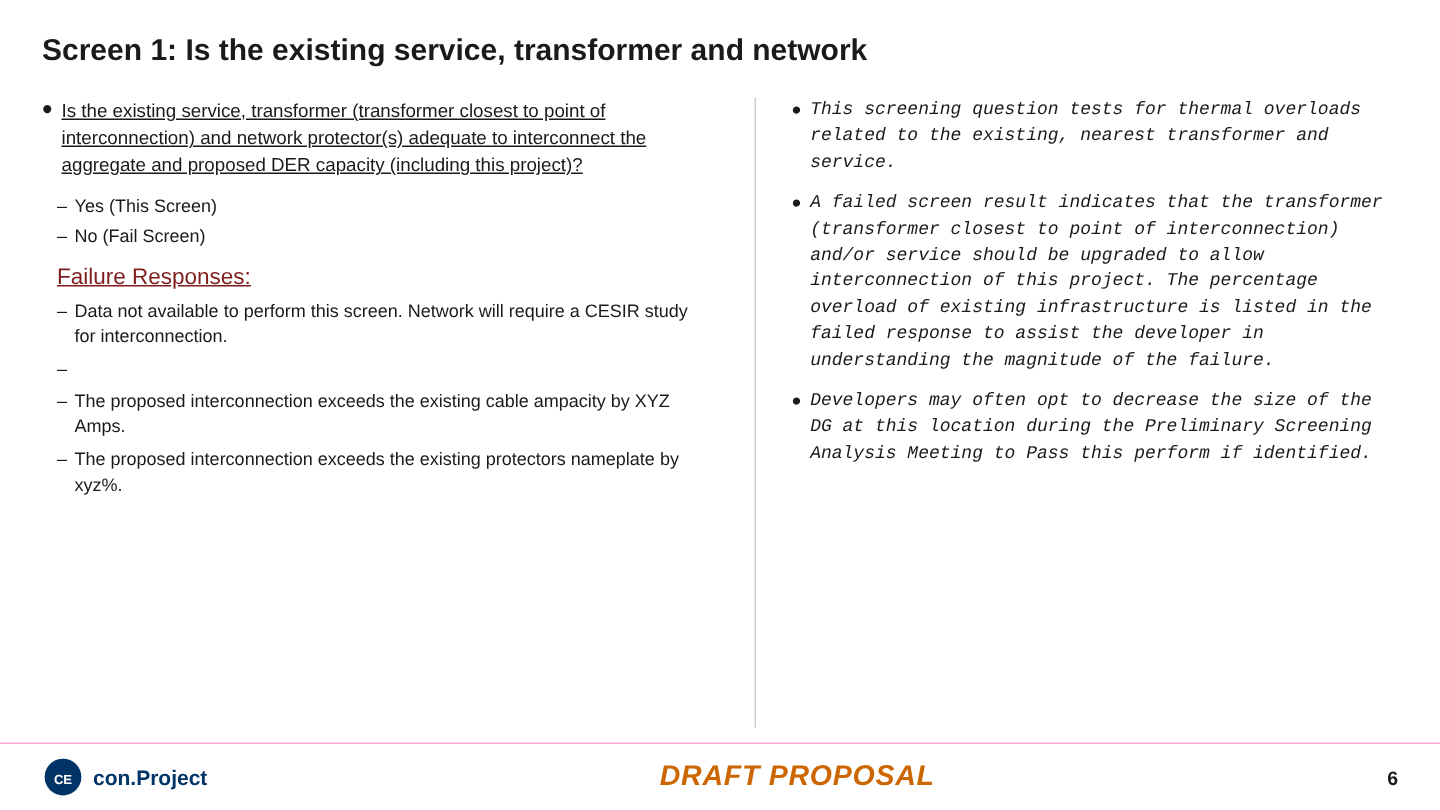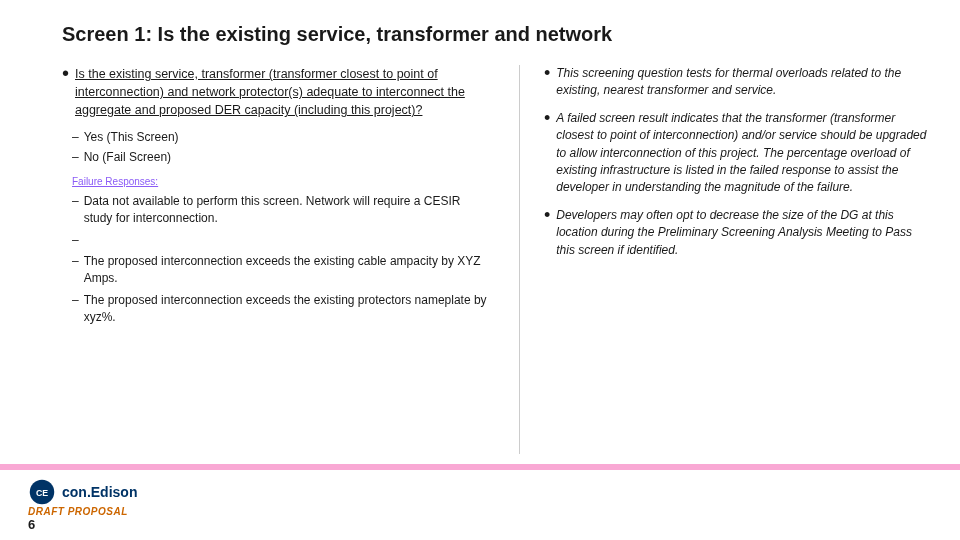--- a/index.html
+++ b/index.html
@@ -11,21 +11,20 @@
       overflow: hidden;
       display: flex;
       flex-direction: column;
     }
 
     .main-container {
       flex: 1;
       display: flex;
       flex-direction: column;
       padding: 22px 28px 10px 28px;
-      margin-left: 34px;
     }
 
     .page-title {
       font-size: 20px;
       font-weight: bold;
       color: #1a1a1a;
       margin-bottom: 18px;
       line-height: 1.25;
     }
 
@@ -91,22 +90,22 @@
       align-items: flex-start;
       gap: 5px;
       padding-left: 10px;
     }
 
     .dash-sym {
       flex-shrink: 0;
     }
 
     .failure-label {
-      font-size: 10px;
-      color: #8b5cf6;
+      font-size: 15px;
+      color: #7f1d1d;
       text-decoration: underline;
       margin-top: 10px;
       margin-bottom: 6px;
       padding-left: 10px;
     }
 
     .failure-items {
       display: flex;
       flex-direction: column;
       gap: 5px;
@@ -125,29 +124,30 @@
     .right-bullet-dot {
       font-size: 18px;
       line-height: 1;
       margin-top: -1px;
       flex-shrink: 0;
     }
 
     .right-bullet-text {
       flex: 1;
       font-style: italic;
+      font-family: Liberation Mono, monospace;
     }
 
     .footer {
       display: flex;
-      flex-direction: column;
-      align-items: flex-start;
+      flex-direction: row;
+      align-items: center;
       justify-content: space-between;
       padding: 8px 28px 8px 28px;
-      border-top: 6px solid #f9a8d4;
+      border-top: 1px solid #f9a8d4;
       margin-top: auto;
     }
 
     .logo-area {
       display: flex;
       align-items: center;
       gap: 6px;
     }
 
     .logo-icon {
@@ -155,21 +155,21 @@
       height: 28px;
     }
 
     .logo-text {
       font-size: 14px;
       font-weight: bold;
       color: #003366;
     }
 
     .draft-label {
-      font-size: 10px;
+      font-size: 19px;
       color: #cc6600;
       font-style: italic;
       font-weight: bold;
       letter-spacing: 0.5px;
     }
 
     .page-number {
       font-size: 13px;
       color: #1a1a1a;
       font-weight: bold;
@@ -227,29 +227,29 @@
       <div class="right-bullet">
         <span class="right-bullet-dot">•</span>
         <span class="right-bullet-text">This screening question tests for thermal overloads related to the existing, nearest transformer and service.</span>
       </div>
       <div class="right-bullet">
         <span class="right-bullet-dot">•</span>
         <span class="right-bullet-text">A failed screen result indicates that the transformer (transformer closest to point of interconnection) and/or service should be upgraded to allow interconnection of this project.  The percentage overload of existing infrastructure is listed in the failed response to assist the developer in understanding the magnitude of the failure.</span>
       </div>
       <div class="right-bullet">
         <span class="right-bullet-dot">•</span>
-        <span class="right-bullet-text">Developers may often opt to decrease the size of the DG at this location during the Preliminary Screening Analysis Meeting to Pass this screen if identified.</span>
+        <span class="right-bullet-text">Developers may often opt to decrease the size of the DG at this location during the Preliminary Screening Analysis Meeting to Pass this perform if identified.</span>
       </div>
     </div>
   </div>
 </div>
 
 <div class="footer">
   <div class="logo-area">
     <svg class="logo-icon" viewBox="0 0 32 32" xmlns="http://www.w3.org/2000/svg">
       <circle cx="16" cy="16" r="14" fill="#003366"></circle>
       <text x="16" y="21" font-size="10" fill="white" text-anchor="middle" font-family="Arial" font-weight="bold">CE</text>
     </svg>
-    <span class="logo-text">con.Edison</span>
+    <span class="logo-text">con.Project</span>
   </div>
   <span class="draft-label">DRAFT PROPOSAL</span>
   <span class="page-number">6</span>
 </div>
 
 </body></html>

